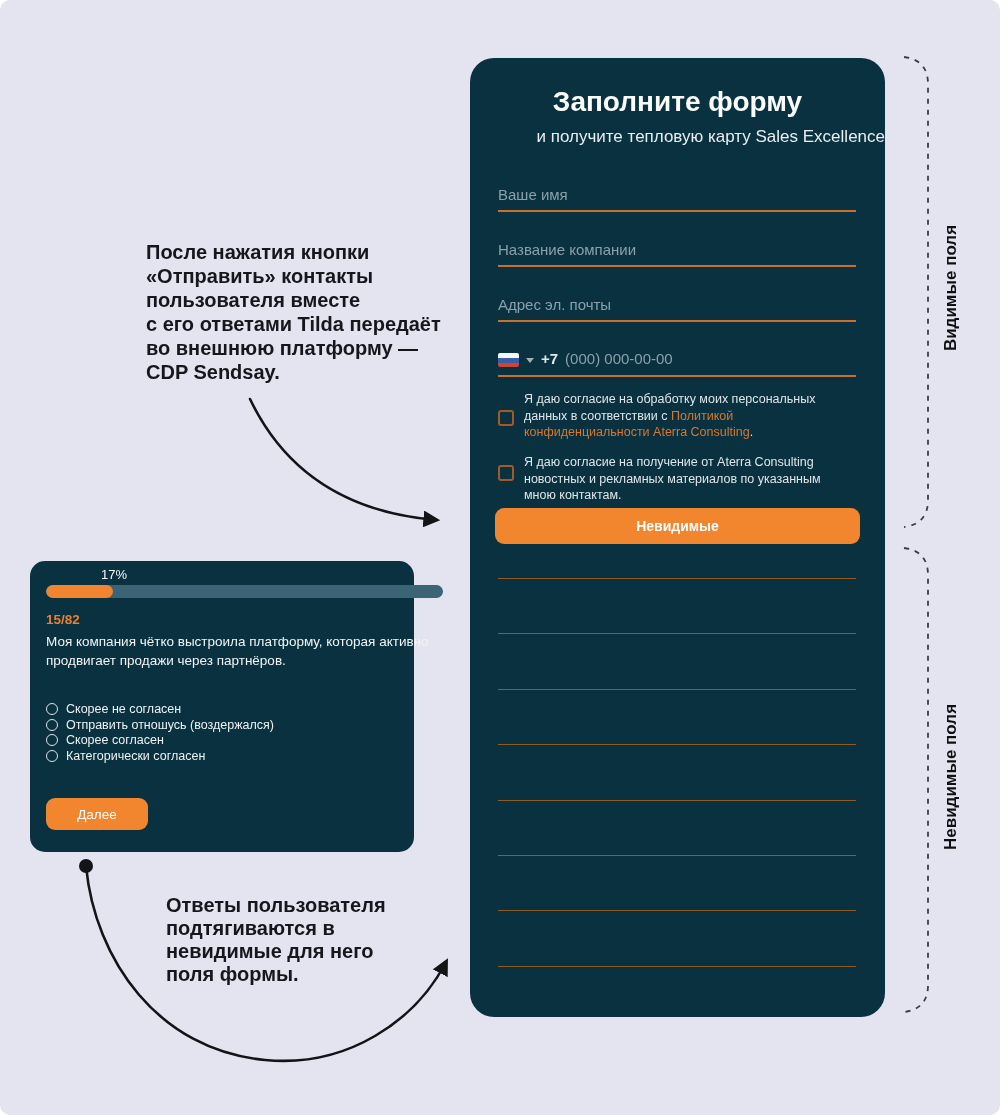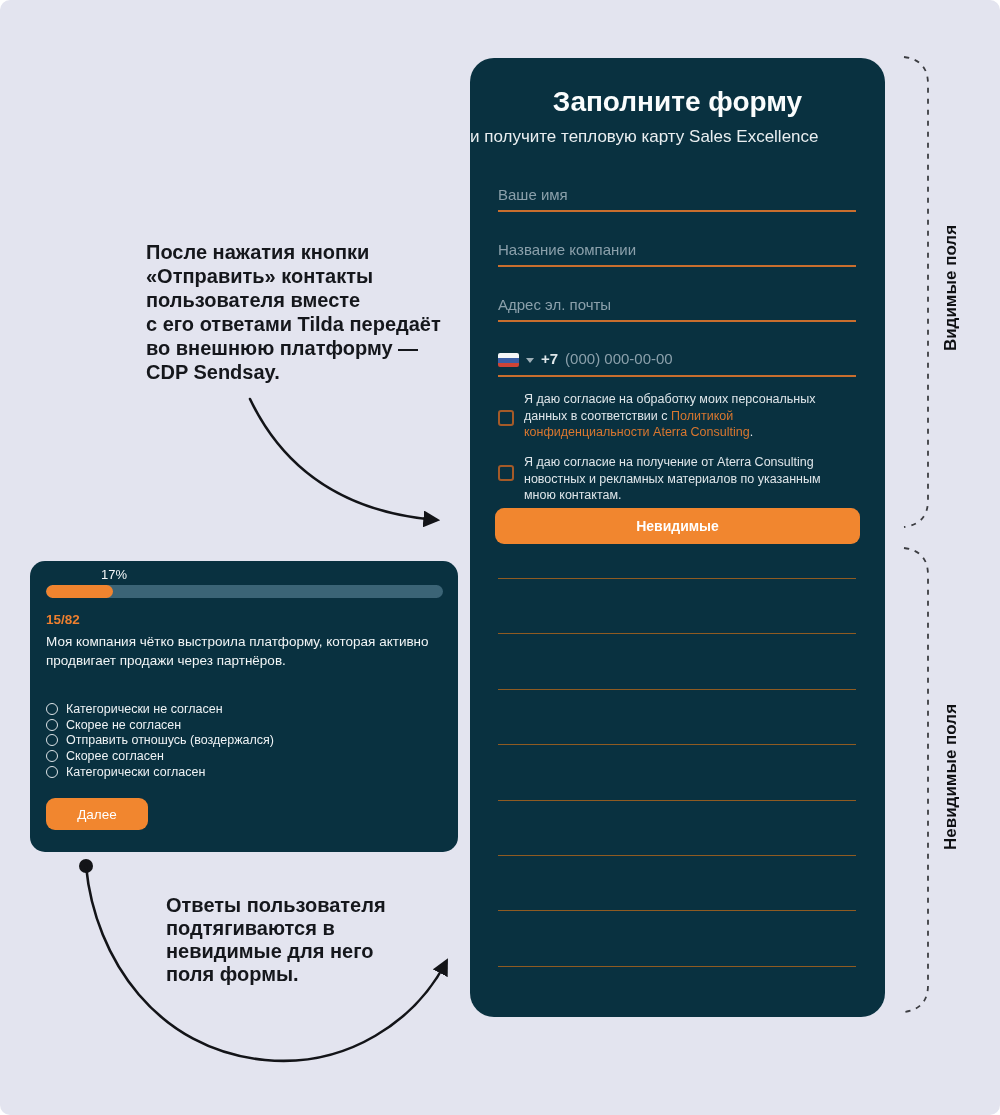--- a/index.html
+++ b/index.html
@@ -24,21 +24,21 @@
     transform:rotate(-90deg);}
   .vlabel1{left:887px;top:277px;width:130px;height:22px;}
   .vlabel2{left:877px;top:766px;width:150px;height:22px;}
 
   .card{position:absolute;background:var(--card);}
 
   
   .form-card{left:470px;top:58px;width:415px;height:959px;border-radius:24px;}
   .form-title{position:absolute;top:28px;left:0;width:100%;text-align:center;
     color:#fbfdfd;font-size:28px;font-weight:bold;}
-  .form-subtitle{position:absolute;top:69px;left:0;width:100%;text-align:left;
+  .form-subtitle{position:absolute;top:69px;left:0;width:100%;text-align:right;
     color:#e9eef0;font-size:17px;}
   .field{position:absolute;left:28px;width:358px;height:40px;
     border-bottom:2px solid var(--line-bright);}
   .field input{position:absolute;bottom:7px;left:0;width:100%;background:transparent;
     border:none;outline:none;color:#eaf0f2;font-size:15px;
     font-family:Liberation Sans, sans-serif;}
   .field input::placeholder{color:var(--placeholder);opacity:1;}
   .field1{top:114px;} .field2{top:169px;} .field3{top:224px;}
   .phone-row{top:279px;display:flex;align-items:flex-end;padding-bottom:8px;gap:7px;}
   .flag{width:21px;height:14px;border-radius:2px;overflow:hidden;display:inline-block;
@@ -56,21 +56,21 @@
   .cb2{top:396px;} .cb2 .box{top:11px;}
   .cbt{display:block;margin-left:26px;color:#dfe6ea;font-size:12.5px;line-height:16.5px;}
   .cbt a{color:#d9772f;text-decoration:none;cursor:pointer;}
   .submit{position:absolute;left:25px;top:450px;width:365px;height:36px;border:none;
     border-radius:9px;background:var(--accent-btn);color:#fff;font-size:14px;font-weight:bold;
     font-family:"Liberation Sans","DejaVu Sans",sans-serif;cursor:pointer;}
   .invline{position:absolute;left:28px;width:358px;height:0;
     border-top:1.5px solid var(--line-dim);}
 
   
-  .survey-card{left:30px;top:561px;width:428px;height:291px;border-radius:15px;}
+  .survey-card{left:30px;top:561px;width:384px;height:291px;border-radius:15px;}
   .pct{position:absolute;left:62px;top:6px;width:44px;text-align:center;
     color:var(--white);font-size:13px;}
   .track{position:absolute;left:16px;top:24px;width:397px;height:13px;border-radius:7px;
     background:var(--track);overflow:hidden;}
   .fill{height:100%;border-radius:7px;background:var(--accent);}
   .qnum{position:absolute;left:16px;top:51px;color:#ee7f2e;font-size:13.5px;font-weight:bold;}
   .question{position:absolute;left:16px;top:71px;width:400px;color:#f1f5f6;
     font-size:13.5px;line-height:19px;}
   .options{position:absolute;left:16px;top:140px;width:400px;}
   .opt{display:flex;align-items:center;height:15.8px;cursor:pointer;}
@@ -165,24 +165,20 @@
   <div class="card survey-card">
     <div class="pct">17%</div>
     <div class="track">
       <div class="fill" style="width: 17%;"></div>
     </div>
     <div class="qnum">15/82</div>
     <div class="question">Моя компания чётко выстроила платформу, которая активно продвигает продажи через партнёров.</div>
     <div class="options" id="survey-options">
         <div class="opt">
           <span class="radio"></span>
-          <span class="olabel">Категорически не согласен</span>
-        </div>
-        <div class="opt">
-          <span class="radio"></span>
           <span class="olabel">Скорее не согласен</span>
         </div>
         <div class="opt">
           <span class="radio"></span>
           <span class="olabel">Отправить отношусь (воздержался)</span>
         </div>
         <div class="opt">
           <span class="radio"></span>
           <span class="olabel">Скорее согласен</span>
         </div>

